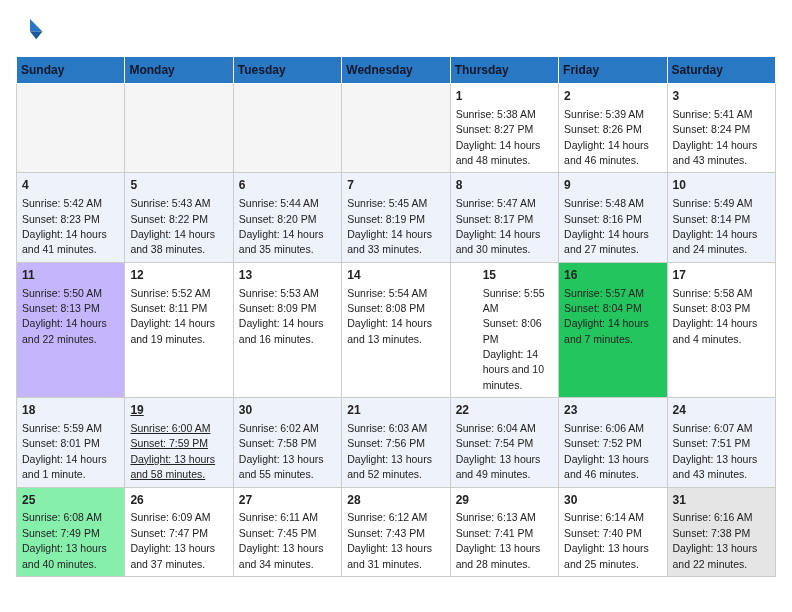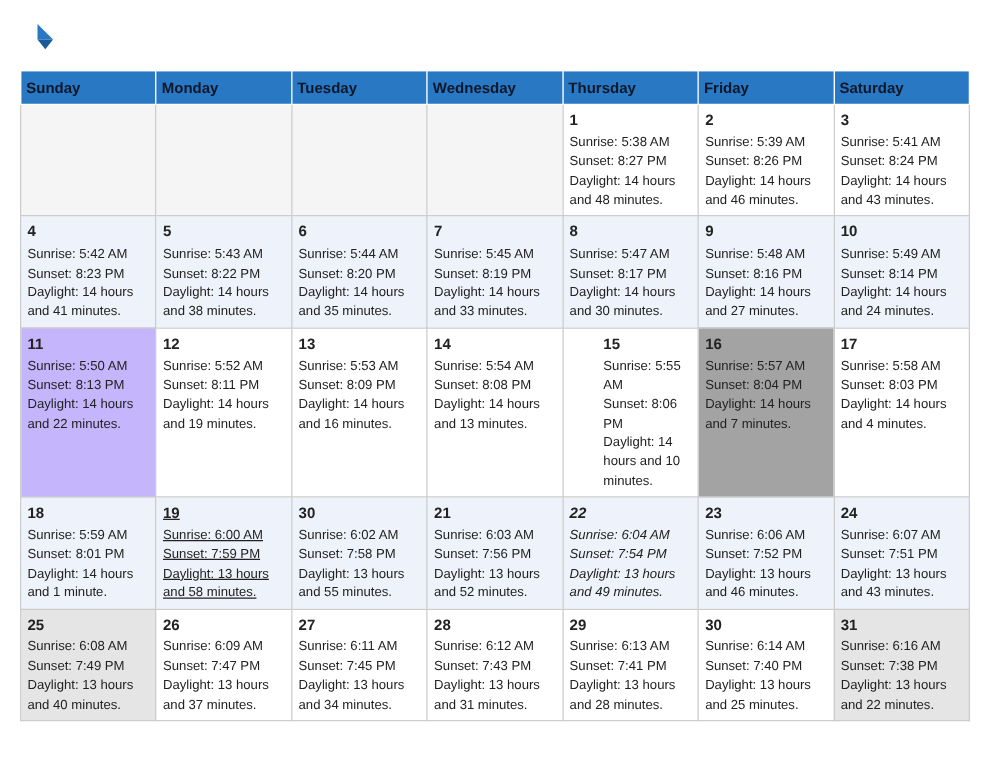--- a/index.html
+++ b/index.html
@@ -154,43 +154,43 @@
         <td style="background: #c4b5fd;"><span class="day-number">11</span>
 <span class="day-info">Sunrise: 5:50 AM<br>Sunset: 8:13 PM<br>Daylight: 14 hours and 22 minutes.</span></td>
         <td style="background: rgb(255, 255, 255);"><span class="day-number">12</span>
 <span class="day-info">Sunrise: 5:52 AM<br>Sunset: 8:11 PM<br>Daylight: 14 hours and 19 minutes.</span></td>
         <td style="background: rgb(255, 255, 255);"><span class="day-number">13</span>
 <span class="day-info">Sunrise: 5:53 AM<br>Sunset: 8:09 PM<br>Daylight: 14 hours and 16 minutes.</span></td>
         <td style="background: rgb(255, 255, 255);"><span class="day-number">14</span>
 <span class="day-info">Sunrise: 5:54 AM<br>Sunset: 8:08 PM<br>Daylight: 14 hours and 13 minutes.</span></td>
         <td style="background: rgb(255, 255, 255); padding-left: 32px;"><span class="day-number">15</span>
 <span class="day-info">Sunrise: 5:55 AM<br>Sunset: 8:06 PM<br>Daylight: 14 hours and 10 minutes.</span></td>
-        <td style="background: #a3a3a3;"><span class="day-number">16</span>
+        <td style="background: #22c55e;"><span class="day-number">16</span>
 <span class="day-info">Sunrise: 5:57 AM<br>Sunset: 8:04 PM<br>Daylight: 14 hours and 7 minutes.</span></td>
         <td style="background: rgb(255, 255, 255); margin-left: 20px;"><span class="day-number">17</span>
 <span class="day-info">Sunrise: 5:58 AM<br>Sunset: 8:03 PM<br>Daylight: 14 hours and 4 minutes.</span></td>
       </tr>
       <tr>
         <td style="background: rgb(238, 242, 250);"><span class="day-number">18</span>
 <span class="day-info">Sunrise: 5:59 AM<br>Sunset: 8:01 PM<br>Daylight: 14 hours and 1 minute.</span></td>
         <td style="background: rgb(238, 242, 250); text-decoration: underline;"><span class="day-number">19</span>
 <span class="day-info">Sunrise: 6:00 AM<br>Sunset: 7:59 PM<br>Daylight: 13 hours and 58 minutes.</span></td>
         <td style="background: rgb(238, 242, 250);"><span class="day-number">30</span>
 <span class="day-info">Sunrise: 6:02 AM<br>Sunset: 7:58 PM<br>Daylight: 13 hours and 55 minutes.</span></td>
         <td style="background: rgb(238, 242, 250); margin-top: 17px;"><span class="day-number">21</span>
 <span class="day-info">Sunrise: 6:03 AM<br>Sunset: 7:56 PM<br>Daylight: 13 hours and 52 minutes.</span></td>
-        <td style="background: rgb(238, 242, 250); font-style: italic;"><span class="day-number">22</span>
+        <td style="background: rgb(238, 242, 250);"><span class="day-number">22</span>
 <span class="day-info">Sunrise: 6:04 AM<br>Sunset: 7:54 PM<br>Daylight: 13 hours and 49 minutes.</span></td>
         <td style="background: rgb(238, 242, 250);"><span class="day-number">23</span>
 <span class="day-info">Sunrise: 6:06 AM<br>Sunset: 7:52 PM<br>Daylight: 13 hours and 46 minutes.</span></td>
         <td style="background: rgb(238, 242, 250);"><span class="day-number">24</span>
 <span class="day-info">Sunrise: 6:07 AM<br>Sunset: 7:51 PM<br>Daylight: 13 hours and 43 minutes.</span></td>
       </tr>
       <tr>
-        <td style="background: #e5e5e5;"><span class="day-number">25</span>
+        <td style="background: #86efac;"><span class="day-number">25</span>
 <span class="day-info">Sunrise: 6:08 AM<br>Sunset: 7:49 PM<br>Daylight: 13 hours and 40 minutes.</span></td>
         <td style="background: rgb(255, 255, 255);"><span class="day-number">26</span>
 <span class="day-info">Sunrise: 6:09 AM<br>Sunset: 7:47 PM<br>Daylight: 13 hours and 37 minutes.</span></td>
         <td style="background: rgb(255, 255, 255);"><span class="day-number">27</span>
 <span class="day-info">Sunrise: 6:11 AM<br>Sunset: 7:45 PM<br>Daylight: 13 hours and 34 minutes.</span></td>
         <td style="background: rgb(255, 255, 255);"><span class="day-number">28</span>
 <span class="day-info">Sunrise: 6:12 AM<br>Sunset: 7:43 PM<br>Daylight: 13 hours and 31 minutes.</span></td>
         <td style="background: rgb(255, 255, 255);"><span class="day-number">29</span>
 <span class="day-info">Sunrise: 6:13 AM<br>Sunset: 7:41 PM<br>Daylight: 13 hours and 28 minutes.</span></td>
         <td style="background: rgb(255, 255, 255);"><span class="day-number">30</span>

